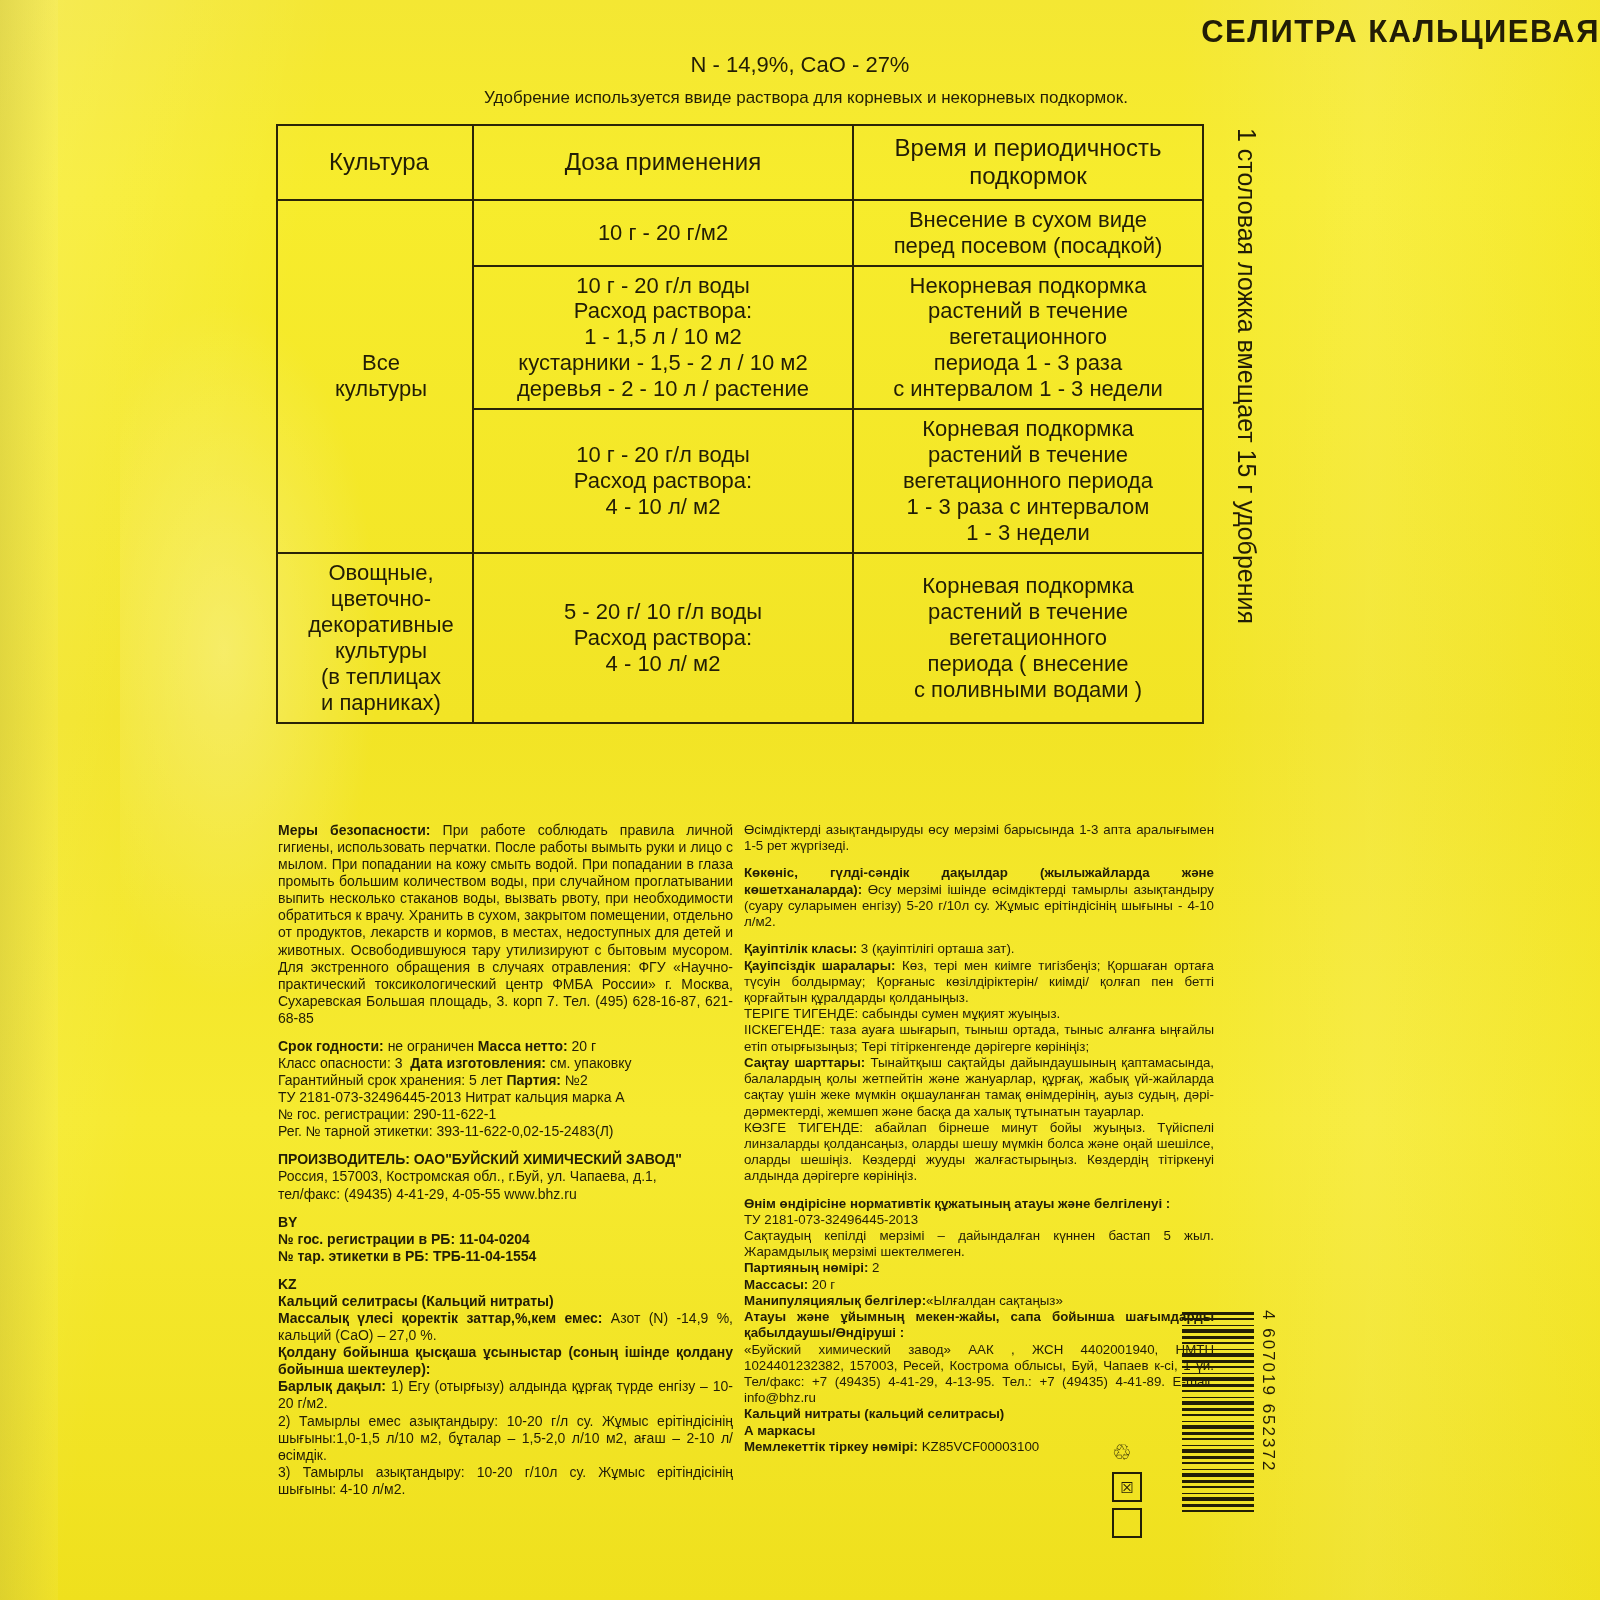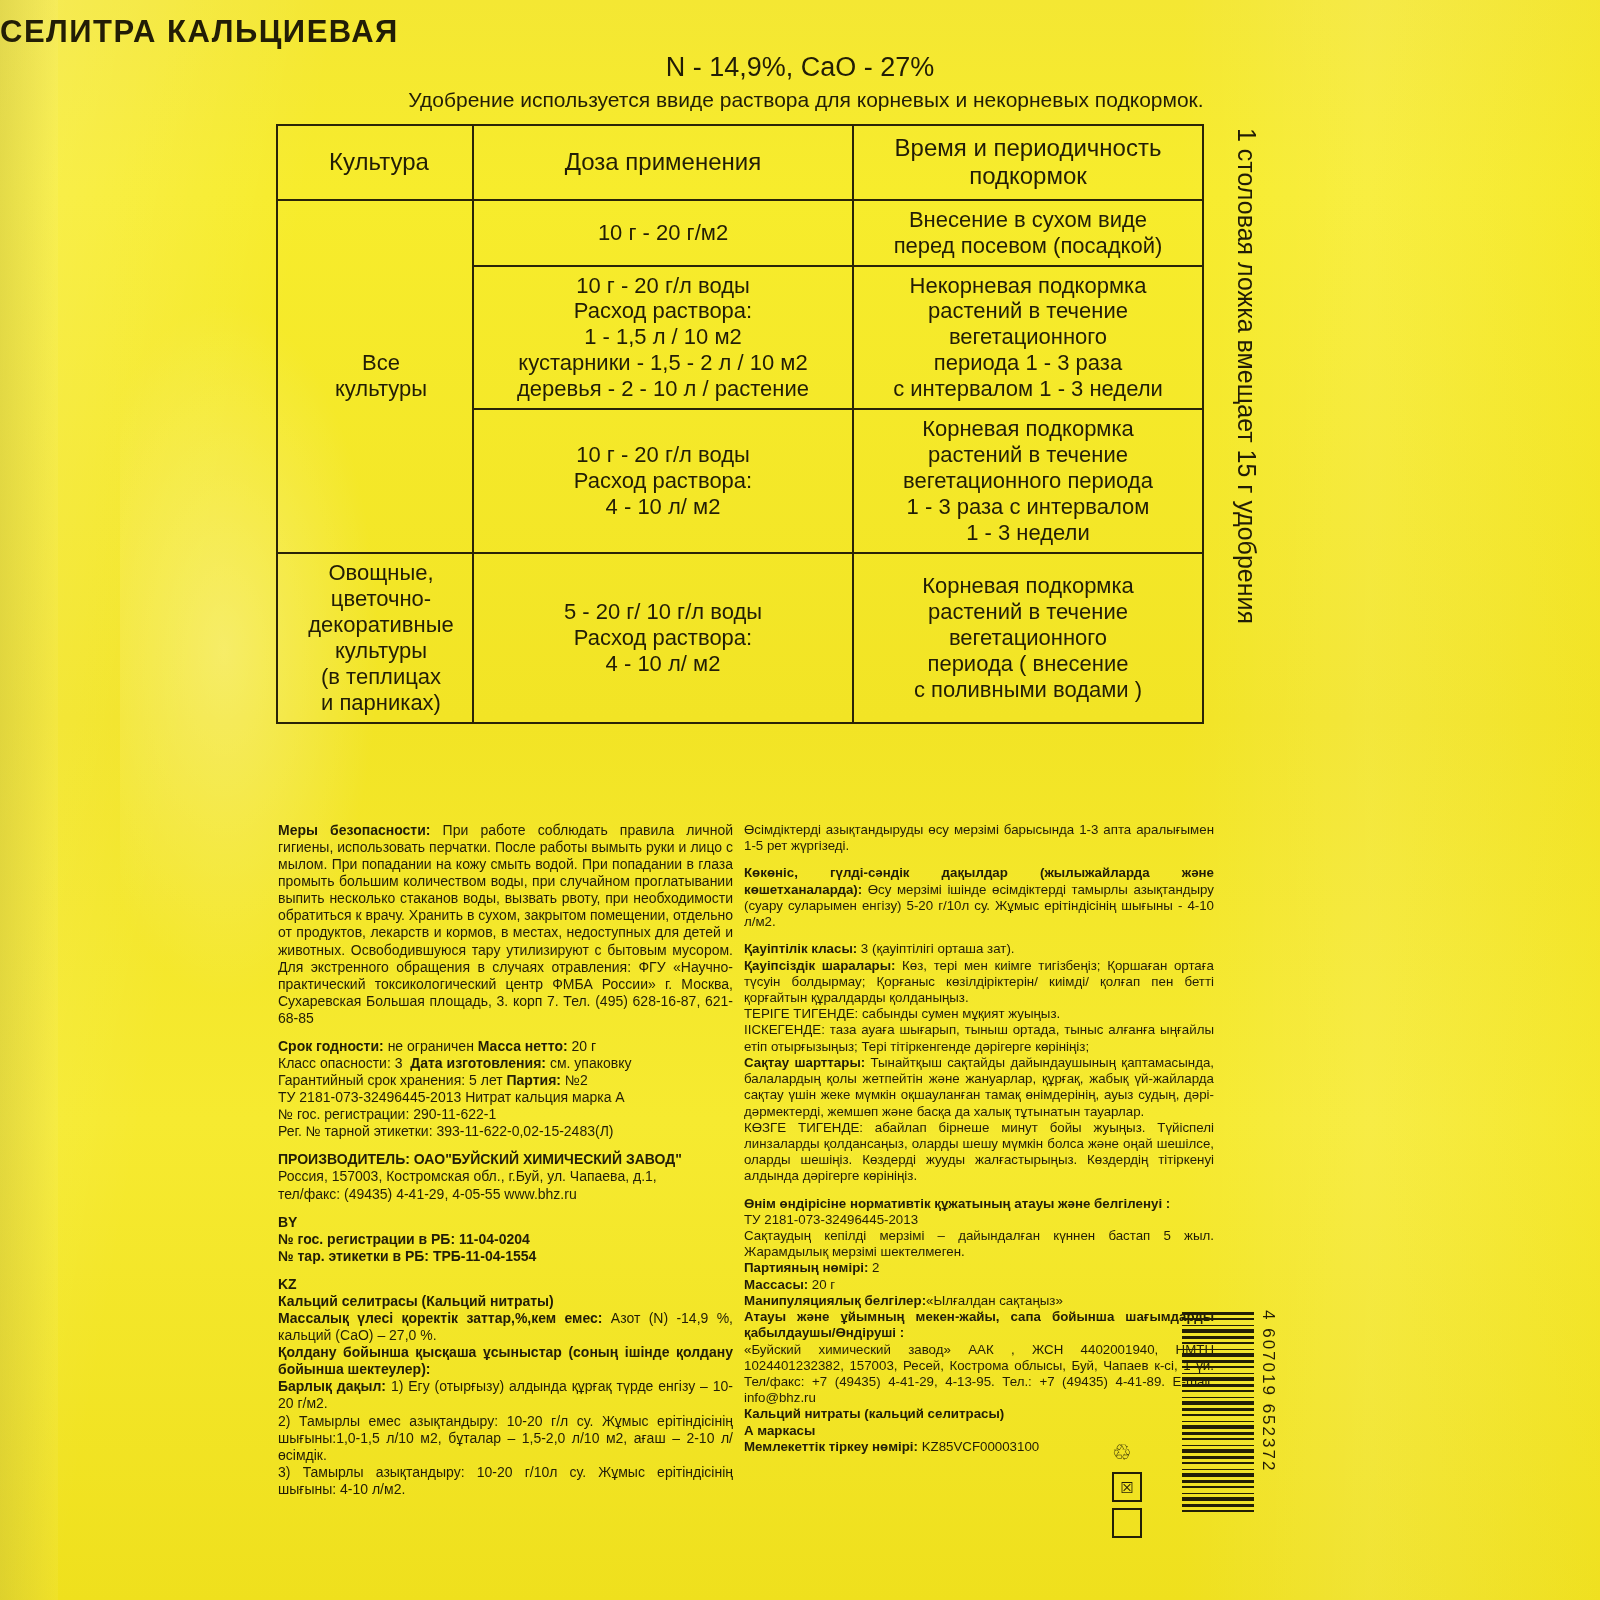--- a/index.html
+++ b/index.html
@@ -30,34 +30,34 @@
     pointer-events:none;
   }
   .edge-left{
     position:absolute;left:0;top:0;width:58px;height:1600px;
     background:linear-gradient(90deg, rgba(190,180,60,0.35), rgba(255,255,255,0.05));
     pointer-events:none;
   }
 
   .title{
     position:absolute;left:0;right:0;top:14px;
-    text-align:left;
+    text-align:right;
     font-weight:bold;
     font-size:31px;
     letter-spacing:1.5px;
   }
   .subtitle{
     position:absolute;left:0;right:0;top:52px;
     text-align:center;
-    font-size:27px;
+    font-size:22px;
   }
   .lead{
     position:absolute;left:0;right:0;top:88px;
     text-align:center;
-    font-size:21px;
+    font-size:17px;
     padding-left:12px;
   }
 
   
   table.dose{
     position:absolute;
     left:276px;top:124px;
     width:926px;
     border-collapse:collapse;
     table-layout:fixed;

